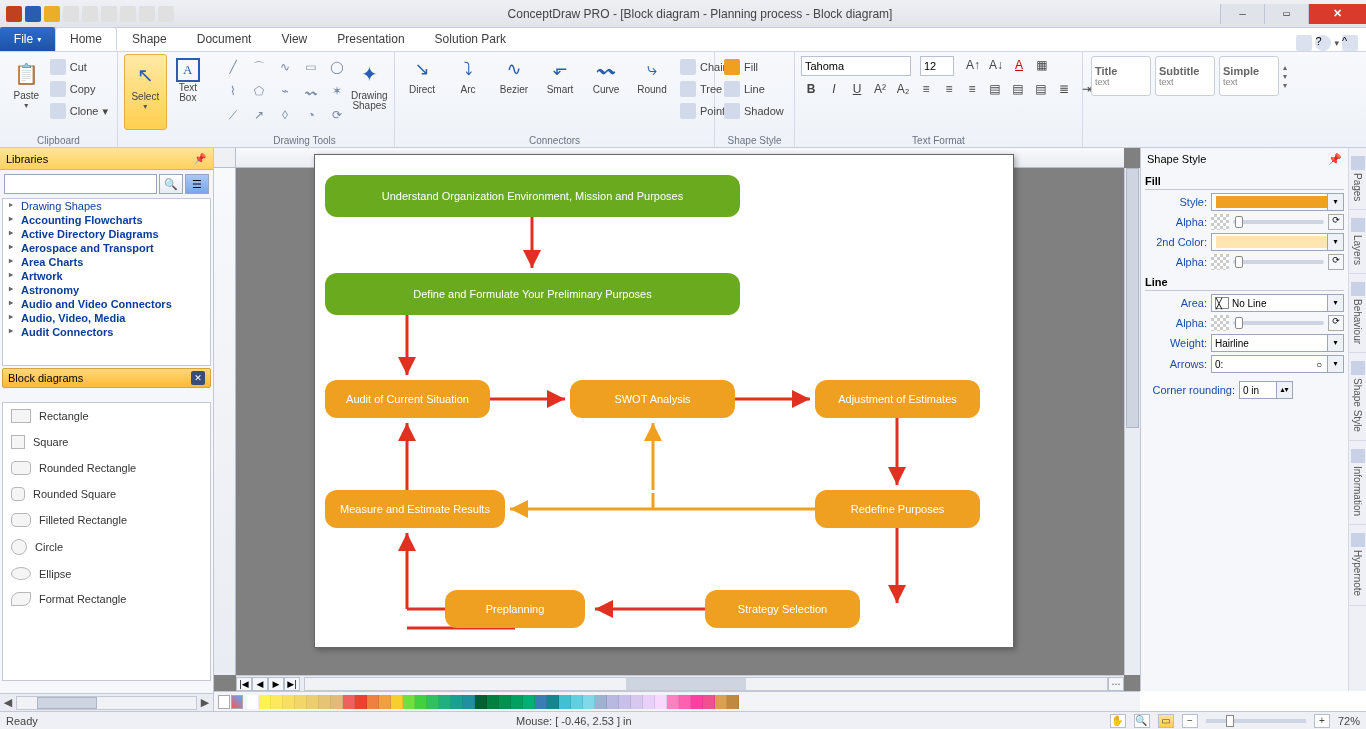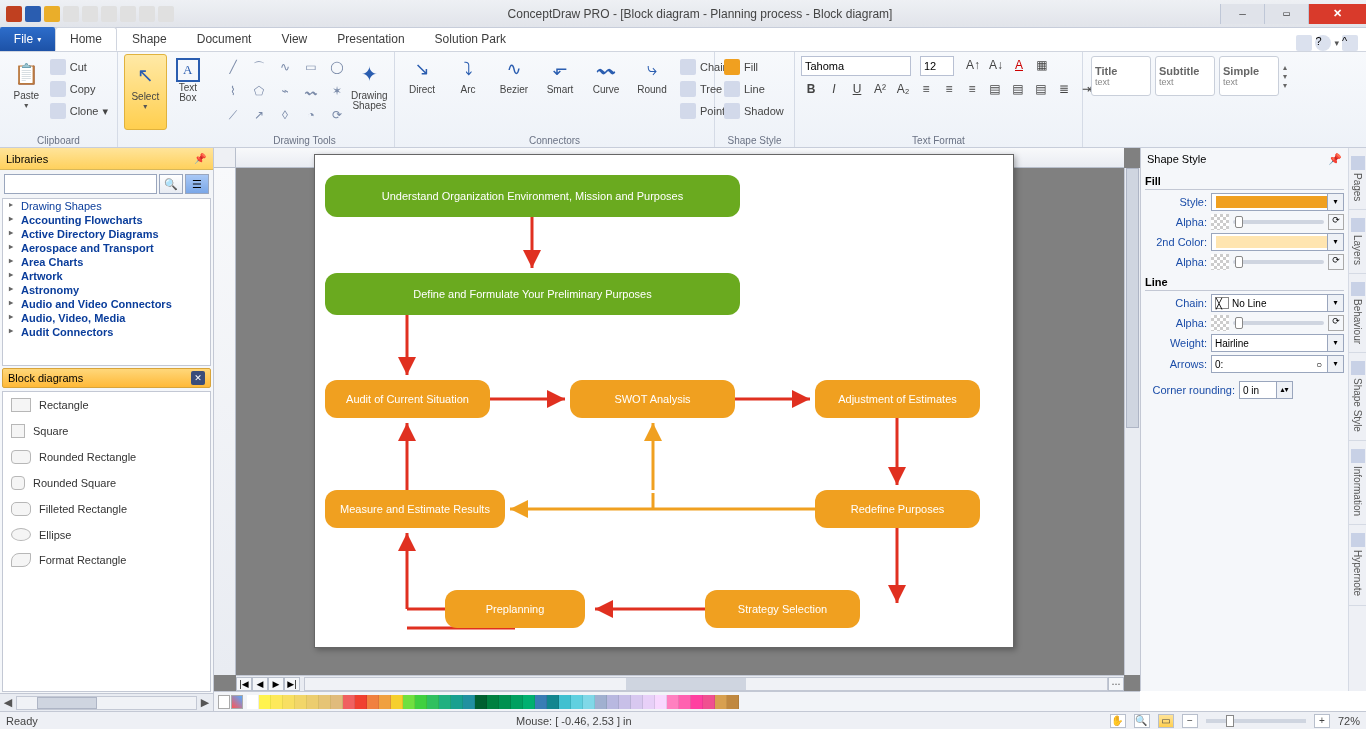--- a/index.html
+++ b/index.html
@@ -54,21 +54,21 @@
 .panel-header .pin { margin-left:auto; font-size:10px; color:#555; }
 .search-row { display:flex; padding:4px; gap:2px; background:#f3f5f8; }
 .search-row input { flex:1; height:20px; border:1px solid #9aa6bd; padding:0 3px; font-size:11px; }
 .search-row .sb { width:24px; height:20px; border:1px solid #9aa6bd; background:linear-gradient(#fff,#e7ebf2); display:flex; align-items:center; justify-content:center; font-size:11px; }
 .tree { flex:0 0 168px; overflow:auto; background:#fff; border:1px solid #c3c8d4; margin:0 2px; }
 .tree-item { padding:1px 4px 1px 18px; font-size:11px; color:#0a3d9b; position:relative; white-space:nowrap; }
 .tree-item::before { content:"▸"; position:absolute; left:6px; color:#666; font-size:8px; }
 .tree-item.bold { font-weight:bold; }
 .lib-section-header { height:20px; background:linear-gradient(#ffd77a,#ffb938); border:1px solid #d8a43a; padding:2px 5px; font-size:11px; display:flex; align-items:center; margin:2px; border-radius:2px; }
 .lib-section-header .x { margin-left:auto; width:14px; height:14px; background:#3a4d7a; color:#fff; font-size:9px; display:flex; align-items:center; justify-content:center; border-radius:2px; }
-.shape-list { flex:1; overflow:auto; background:#fff; margin:1px 2px; border:1px solid #c3c8d4; }
+.shape-list { flex:1; overflow:auto; background:#fff; margin:12px 2px; border:1px solid #c3c8d4; }
 .shape-item { display:flex; align-items:center; gap:8px; padding:6px 8px; font-size:11px; color:#333; }
 .shape-item .sw { width:20px; height:14px; background:#f5f5f5; border:1px solid #b7b7b7; }
 .shape-item .sw.sq { width:14px; }
 .shape-item .sw.rr { border-radius:4px; }
 .shape-item .sw.rs { width:14px; border-radius:4px; }
 .shape-item .sw.ci { width:16px; height:16px; border-radius:50%; }
 .shape-item .sw.el { width:20px; height:13px; border-radius:50%; }
 .shape-item .sw.fr { border-radius:5px; }
 .shape-item .sw.cr { border-radius:8px 0 8px 0; }
 .left-hscroll { height:18px; background:#e9ecf2; border-top:1px solid #c3c8d4; display:flex; align-items:center; }
@@ -396,20 +396,24 @@
         <div class="sw rr"></div>
         <span>Rounded Rectangle</span>
       </div>
       <div class="shape-item">
         <div class="sw rs"></div>
         <span>Rounded Square</span>
       </div>
       <div class="shape-item">
         <div class="sw fr"></div>
         <span>Filleted Rectangle</span>
+      </div>
+      <div class="shape-item">
+        <div class="sw ci"></div>
+        <span>Circle</span>
       </div>
       <div class="shape-item">
         <div class="sw el"></div>
         <span>Ellipse</span>
       </div>
       <div class="shape-item">
         <div class="sw cr"></div>
         <span>Format Rectangle</span>
       </div>
     </div>
@@ -513,21 +517,21 @@
     <div class="prop-row">
         <div class="lbl">Alpha:</div>
         <div style="width:18px;height:16px;background:repeating-conic-gradient(#ccc 0 25%,#fff 0 50%) 0 0/6px 6px"></div>
         <div class="slider">
           <div class="kn"></div>
         </div>
         <div style="width:16px;height:16px;border:1px solid #aaa;text-align:center;font-size:9px">⟳</div>
       </div>
     <div class="fieldset-label">Line</div>
     <div class="prop-row">
-        <div class="lbl">Chain:</div>
+        <div class="lbl">Area:</div>
         <div class="ctl">
           <span style="width:14px;height:12px;border:1px solid #888;margin-right:3px;position:relative">╳</span>
           <span>No Line</span>
           <div class="dd">▾</div>
         </div>
       </div>
     <div class="prop-row">
         <div class="lbl">Alpha:</div>
         <div style="width:18px;height:16px;background:repeating-conic-gradient(#ccc 0 25%,#fff 0 50%) 0 0/6px 6px"></div>
         <div class="slider">

